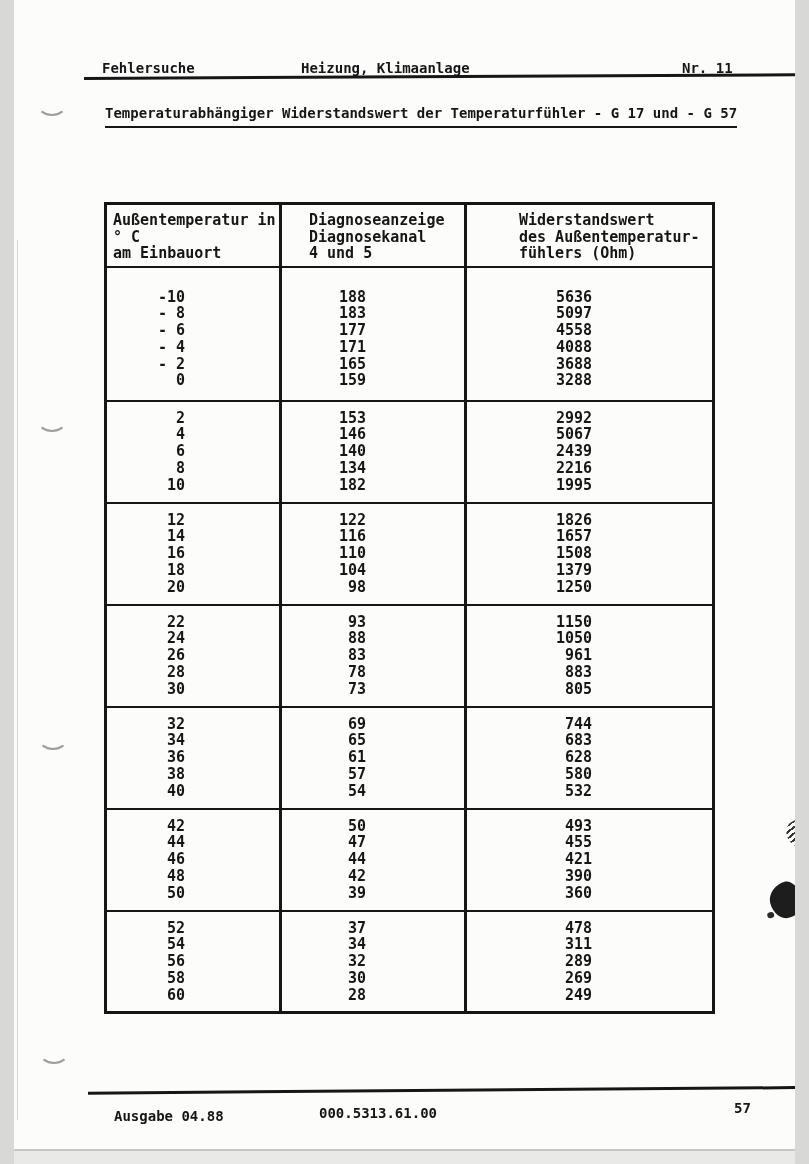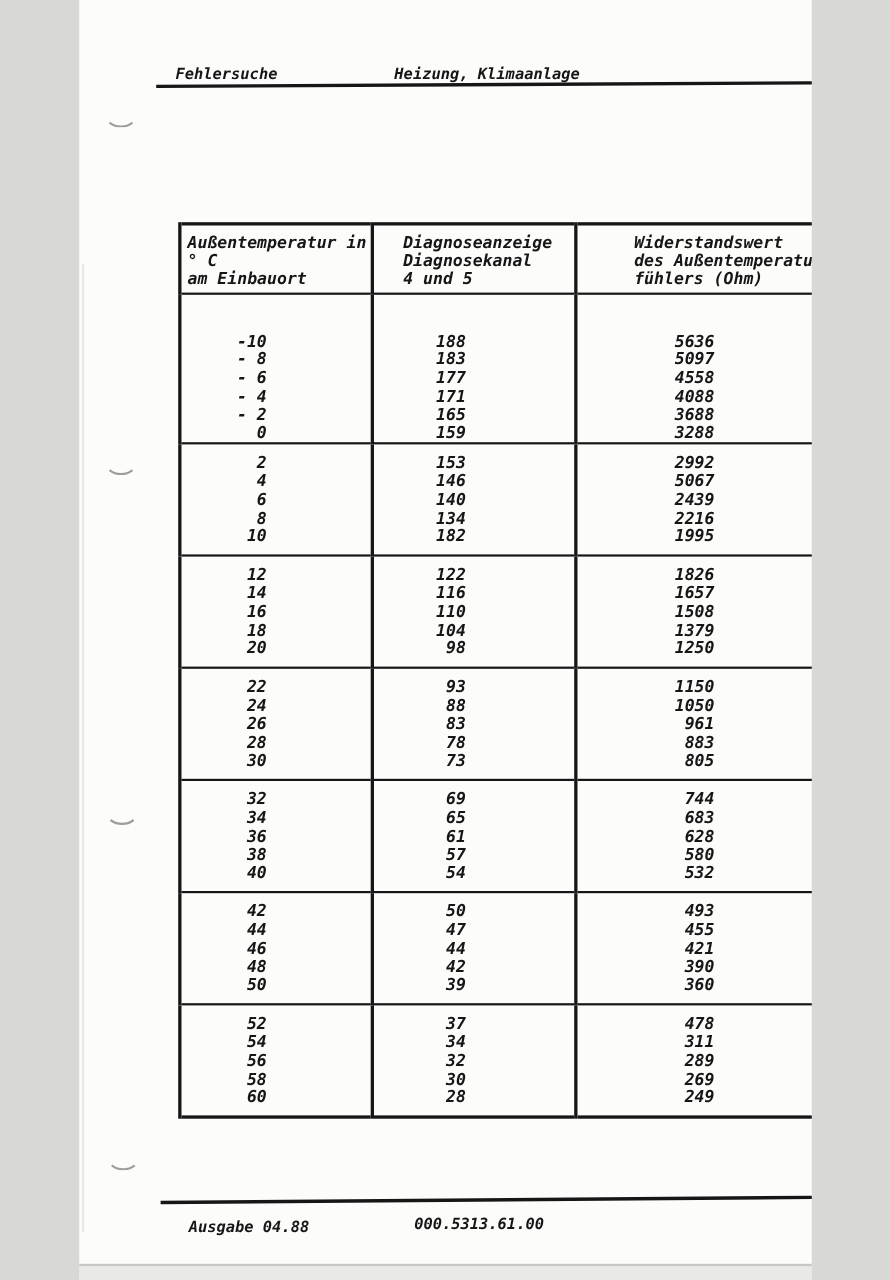--- a/index.html
+++ b/index.html
@@ -1,19 +1,19 @@
 <!DOCTYPE html>
 <html style="--paper: #fcfcfb; --ink: #161616; --edge: #e9e9e7;"><head>
 <meta charset="utf-8">
 <style>
   :root { --paper:#fcfcfb; --ink:#161616; --edge:#e9e9e7; }
   * { margin:0; padding:0; box-sizing:border-box; }
   body { font-family:"DejaVu Sans Mono", monospace; background:#d8d8d6; }
-  .stage { position:relative; width:666px; height:1164px; overflow:hidden;
-           background:var(--edge); margin:0 auto;font-style:italic; }
+  .stage { position:relative; width:781px; height:1164px; overflow:hidden;
+           background:var(--edge); margin:0 auto; }
   .sheet { position:absolute; left:0; top:0; right:0; bottom:15px;
            background:var(--paper); color:var(--ink); }
 
   
   .bottom-band { position:absolute; left:0; right:0; bottom:0; height:15px;
                  background:var(--edge); border-top:2px solid #c6c6c3; }
   .hole { position:absolute; width:30px; height:24px; border:2px solid #9d9d9a;
           border-color:transparent transparent #9d9d9a transparent; border-radius:50%; }
   .hole1 { left:23px; top:92px; }
   .hole2 { left:23px; top:408px; }
@@ -50,21 +50,21 @@
               border:3px solid var(--ink); }
   table.res th, table.res td { border-left:3px solid var(--ink); border-right:3px solid var(--ink);
               border-top:2px solid var(--ink); border-bottom:2px solid var(--ink);
               vertical-align:top; }
   table.res th { height:63px; text-align:left; font-size:15px; font-weight:bold;
                  line-height:16.5px; white-space:pre-line; padding-top:7px; }
   thead th:nth-child(1) { padding-left:6px;margin-top:44px; }
   thead th:nth-child(2) { padding-left:27px; }
   thead th:nth-child(3) { padding-left:52px; }
   tbody td { height:102px; padding-top:8px; }
-  tbody tr:first-child td { height:134px; padding-top:34px; }
+  tbody tr:first-child td { height:134px; padding-top:21px; }
   .vals { font-size:15px; font-weight:bold; line-height:16.8px;
           text-align:right; white-space:pre; }
   .vals-0 { width:78px; }
   .vals-1 { width:84px; }
   .vals-2 { width:125px; }
 
   
   .footer-rule { position:absolute; left:74px; top:1086px; width:722px; height:3px;
                  background:var(--ink); transform:rotate(-0.45deg); transform-origin:right center; }
   .doc-footer span { position:absolute; font-size:14px; font-weight:bold; white-space:pre; }
@@ -87,20 +87,21 @@
     <div class="smudge-hatch"></div>
     <div class="smudge-blob"></div>
 
     <div class="doc-header">
       <span class="hdr-left">Fehlersuche</span>
       <span class="hdr-center">Heizung, Klimaanlage</span>
       <span class="hdr-right">Nr. 11</span>
     </div>
     <div class="header-rule"></div>
 
+    <div class="page-title">Temperaturabhängiger Widerstandswert der Temperaturfühler - G 17 und - G 57</div>
 
     <table class="res">
       <colgroup>
         <col style="width:175px">
           <col style="width:185px">
           <col style="width:248px">
       </colgroup>
       <thead>
         <tr>
           <th>Außentemperatur in

